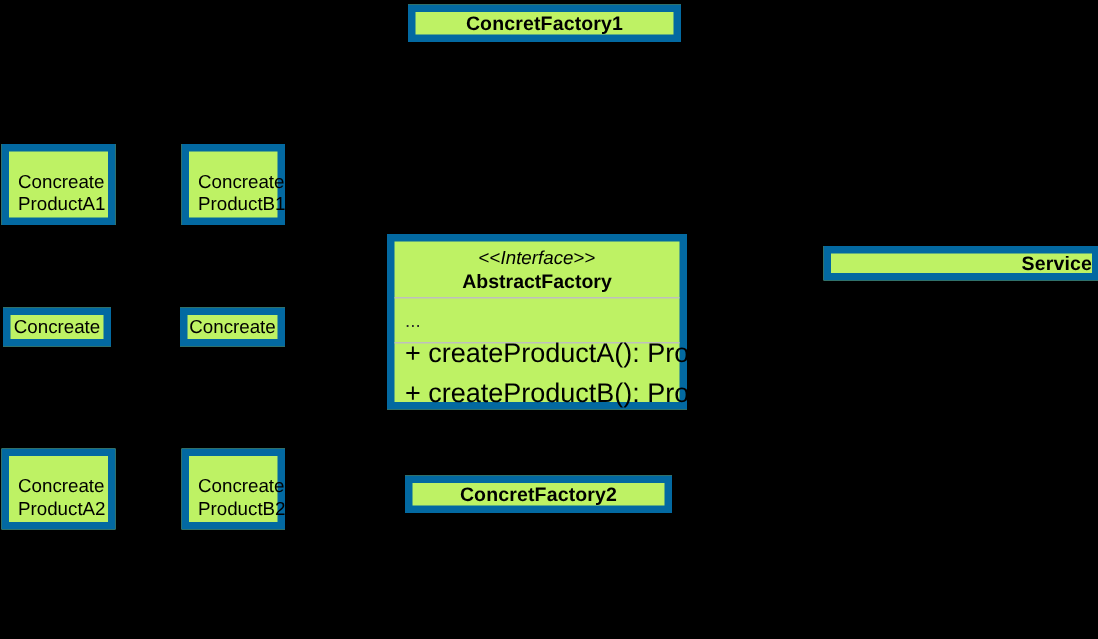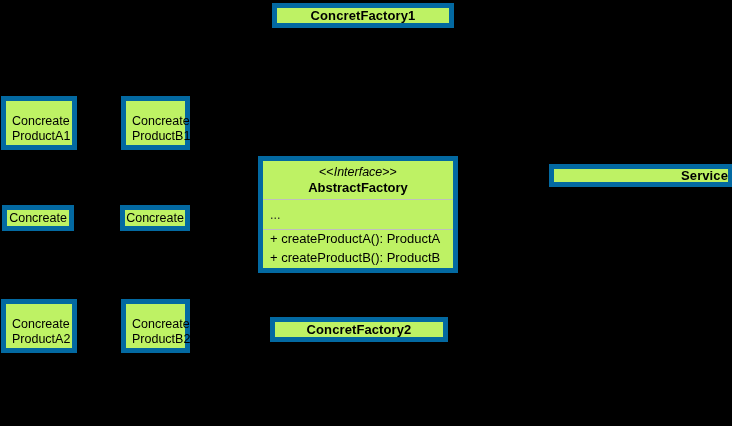--- a/index.html
+++ b/index.html
@@ -93,21 +93,21 @@
   .iface-name {
     font-size: 13px;
     font-weight: bold;
     margin-top: 1px;
   }
   .attr-text {
     font-size: 12.5px;
     color: #2b2b2b;
   }
   .op-line {
-    font-size: 13px;
+    font-size: 18px;
     line-height: 1.45;
     white-space: nowrap;
   }
 </style>
 </head>
 <body>
 
 <div id="canvas">
 
   <div class="uml-box title-box" style="left:272px; top:3px; width:182px; height:25px;">

